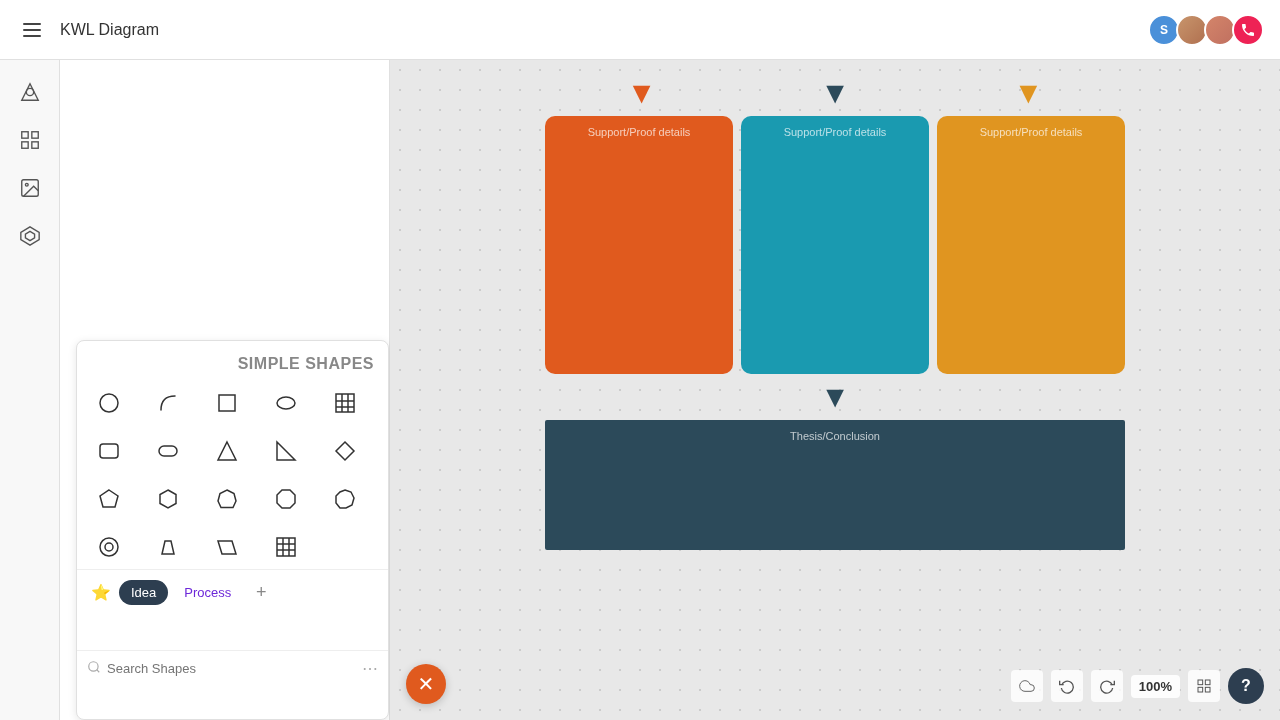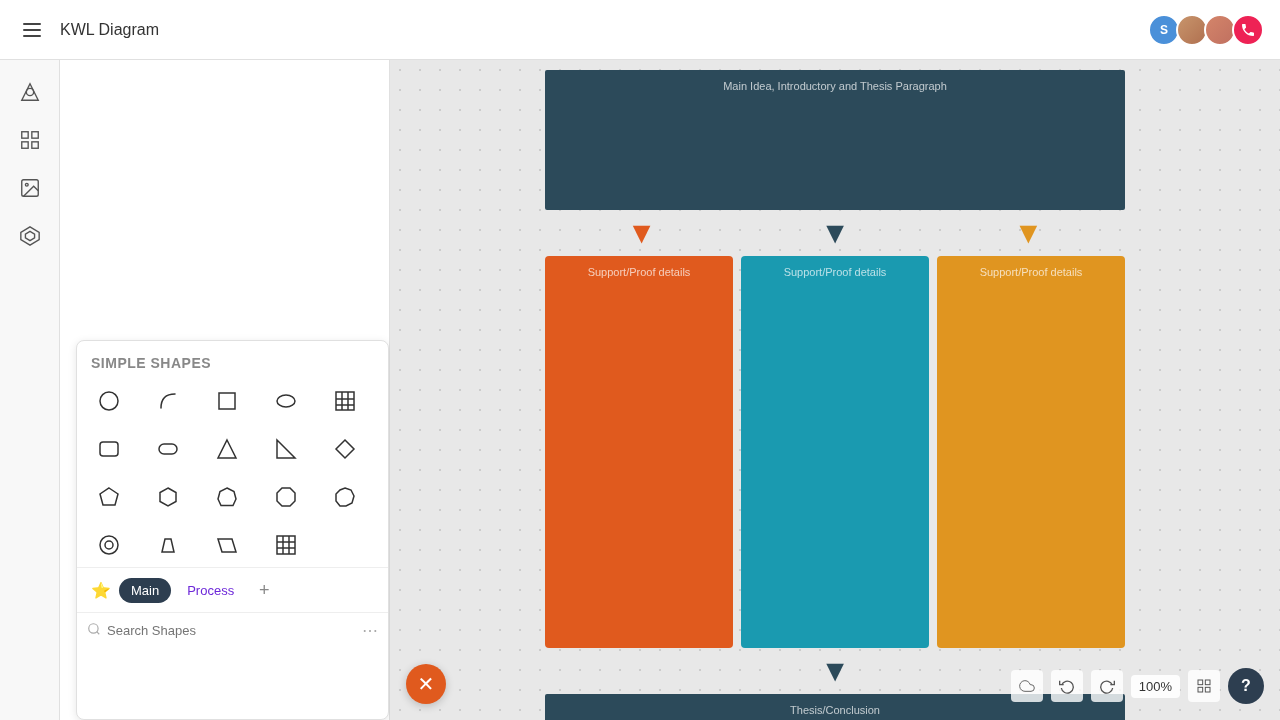--- a/index.html
+++ b/index.html
@@ -75,26 +75,27 @@
       left: 16px;
       right: 0;
       height: 380px;
       background: #fff;
       border: 1px solid #e0e0e0;
       border-radius: 8px;
       overflow: hidden;
       box-shadow: 0 2px 8px rgba(0,0,0,0.1);
     }
     .shapes-title {
-      font-size: 14px;
+      font-size: 16px;
       font-weight: 600;
       color: #888;
       letter-spacing: 0.5px;
       padding: 14px 14px 8px;
       text-transform: uppercase;
+      text-align: right;
     }
     .shapes-grid {
       display: grid;
       grid-template-columns: repeat(5, 1fr);
       gap: 4px;
       padding: 0 10px;
     }
     .shape-item {
       width: 44px; height: 44px;
       display: flex; align-items: center; justify-content: center;
@@ -144,20 +145,21 @@
       border: none; background: none;
     }
 
     
     .shapes-search {
       display: flex;
       align-items: center;
       padding: 8px 10px;
       gap: 6px;
       border-top: 1px solid #eee;
+      margin-top: 36px;
     }
     .search-icon-wrap { color: #aaa; font-size: 14px; }
     .search-input {
       flex: 1;
       border: none;
       outline: none;
       font-size: 13px;
       color: #666;
       background: transparent;
     }
@@ -213,22 +215,22 @@
       padding: 8px 0;
     }
 
     
     .three-cols {
       display: flex;
       gap: 8px;
     }
     .col-box {
       flex: 1;
-      height: 392px;
-      border-radius: 4px;
+      height: 258px;
+      border-radius: 10px;
       display: flex;
       align-items: flex-start;
       justify-content: center;
       padding-top: 10px;
     }
     .col-box-label { font-size: 11px; color: rgba(255,255,255,0.7); }
     .col-orange { background: #e05a1e; }
     .col-teal { background: #1a9ab0; }
     .col-amber { background: #e09520; }
 
@@ -268,21 +270,21 @@
       display: flex; align-items: center; justify-content: center;
       cursor: pointer;
       color: #555;
       font-size: 14px;
     }
     .zoom-display {
       background: rgba(255,255,255,0.9);
       padding: 4px 8px;
       border-radius: 4px;
       font-size: 13px;
-      font-weight: 400;
+      font-weight: 700;
       color: #333;
     }
     .grid-btn {
       width: 32px; height: 32px;
       background: rgba(255,255,255,0.8);
       border-radius: 4px; border: none;
       display: flex; align-items: center; justify-content: center;
       cursor: pointer; font-size: 14px; color: #555;
     }
     .help-btn {
@@ -492,21 +494,21 @@
             <line x1="2" y1="8" x2="20" y2="8"></line>
             <line x1="2" y1="14" x2="20" y2="14"></line>
             <line x1="8" y1="2" x2="8" y2="20"></line>
             <line x1="14" y1="2" x2="14" y2="20"></line>
           </svg>
         </button>
       </div>
 
       <div class="shapes-tabs">
         <button class="tab-star">⭐</button>
-        <button class="tab-btn active">Main</button>
+        <button class="tab-btn active">Idea</button>
         <button class="tab-btn">Process</button>
         <button class="tab-add">+</button>
       </div>
 
       <div class="shapes-search">
         <span class="search-icon-wrap">
           <svg width="14" height="14" viewBox="0 0 24 24" fill="none" stroke="#aaa" stroke-width="2">
             <circle cx="11" cy="11" r="8"></circle>
               <line x1="21" y1="21" x2="16.65" y2="16.65"></line>
           </svg>
@@ -514,23 +516,20 @@
         <input class="search-input" type="text" placeholder="Search Shapes" style="">
         <button class="more-btn">⋯</button>
       </div>
     </div>
   </div>
 
   <div class="canvas-area">
     <div class="diagram-container">
       <div class="diagram-inner">
 
-        <div class="top-box">
-          <span class="top-box-label">Main Idea, Introductory and Thesis Paragraph</span>
-        </div>
 
         <div class="arrow-row">
           <span style="color:#e05a1e; font-size:30px; line-height:1;">▼</span>
           <span style="color:#2c4a5a; font-size:30px; line-height:1;">▼</span>
           <span style="color:#e09520; font-size:30px; line-height:1;">▼</span>
         </div>
 
         <div class="three-cols">
           <div class="col-box col-orange">
             <span class="col-box-label">Support/Proof details</span>

